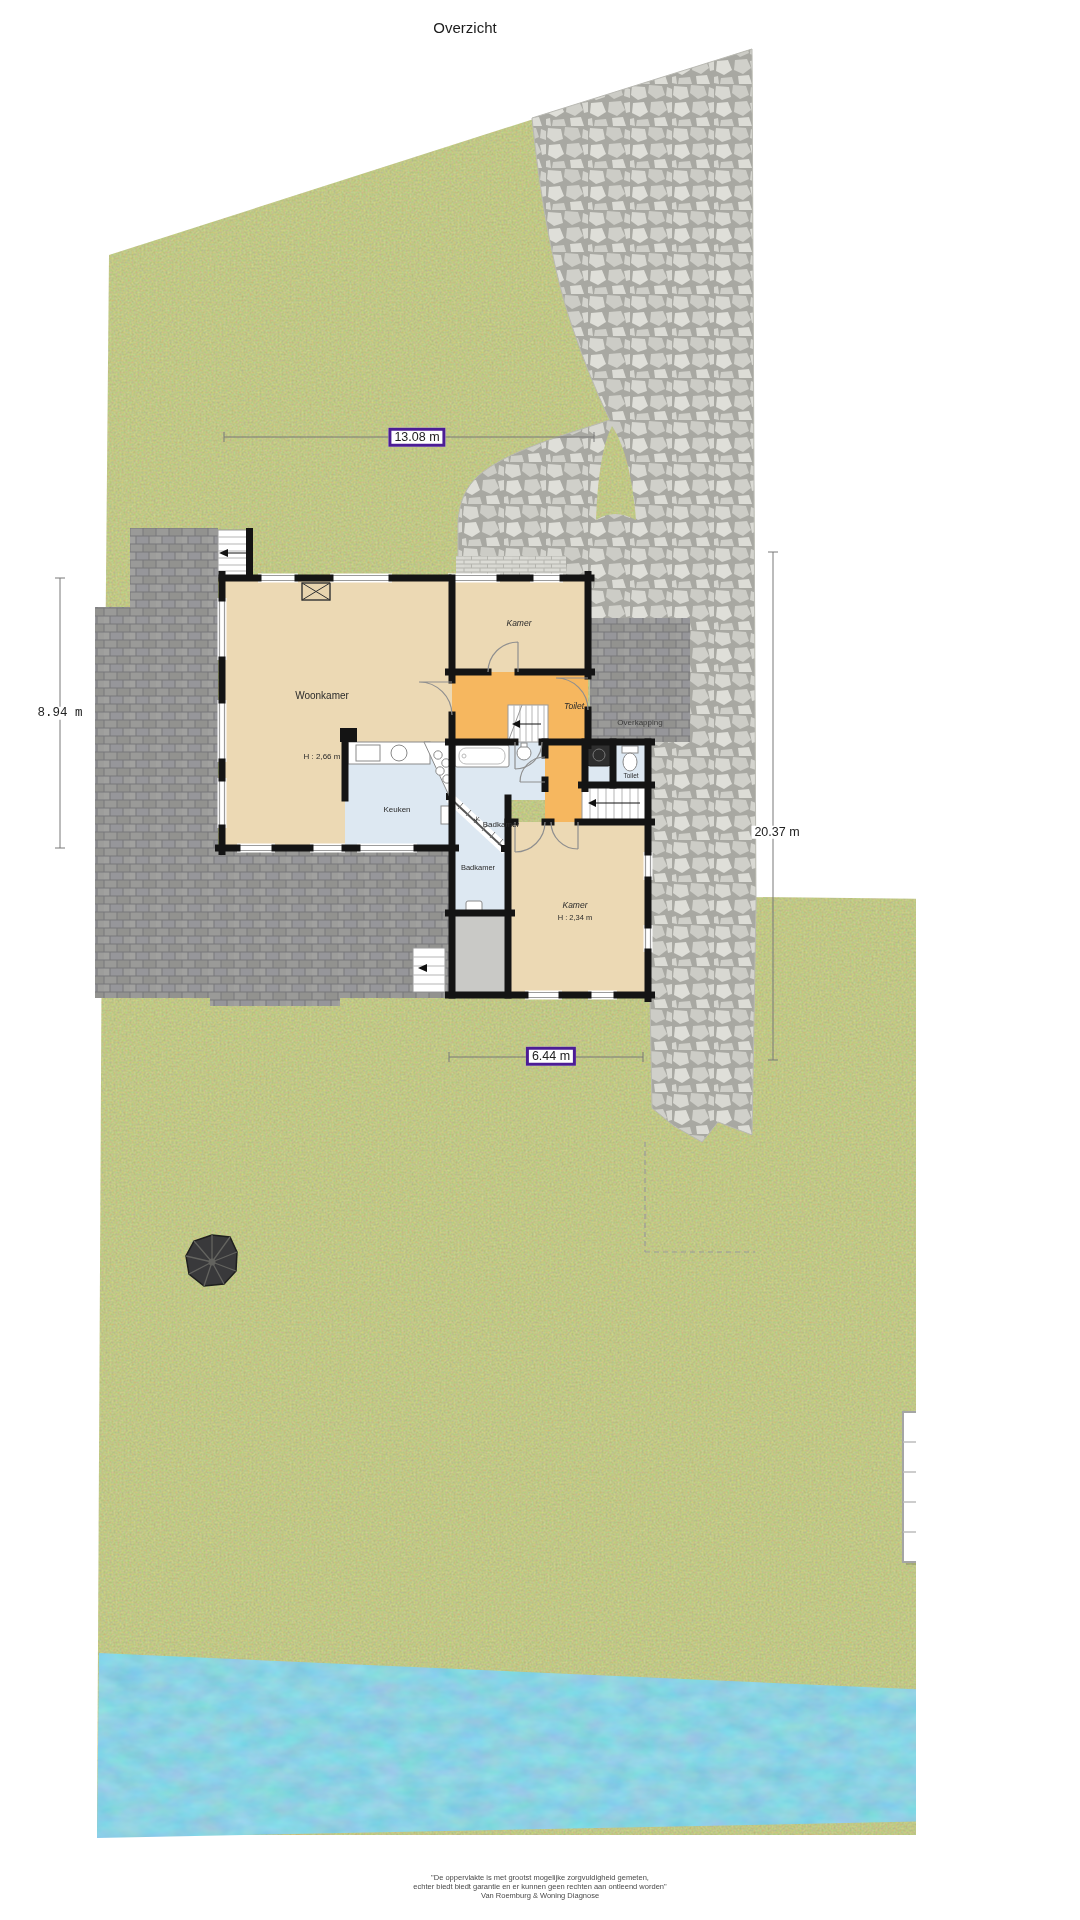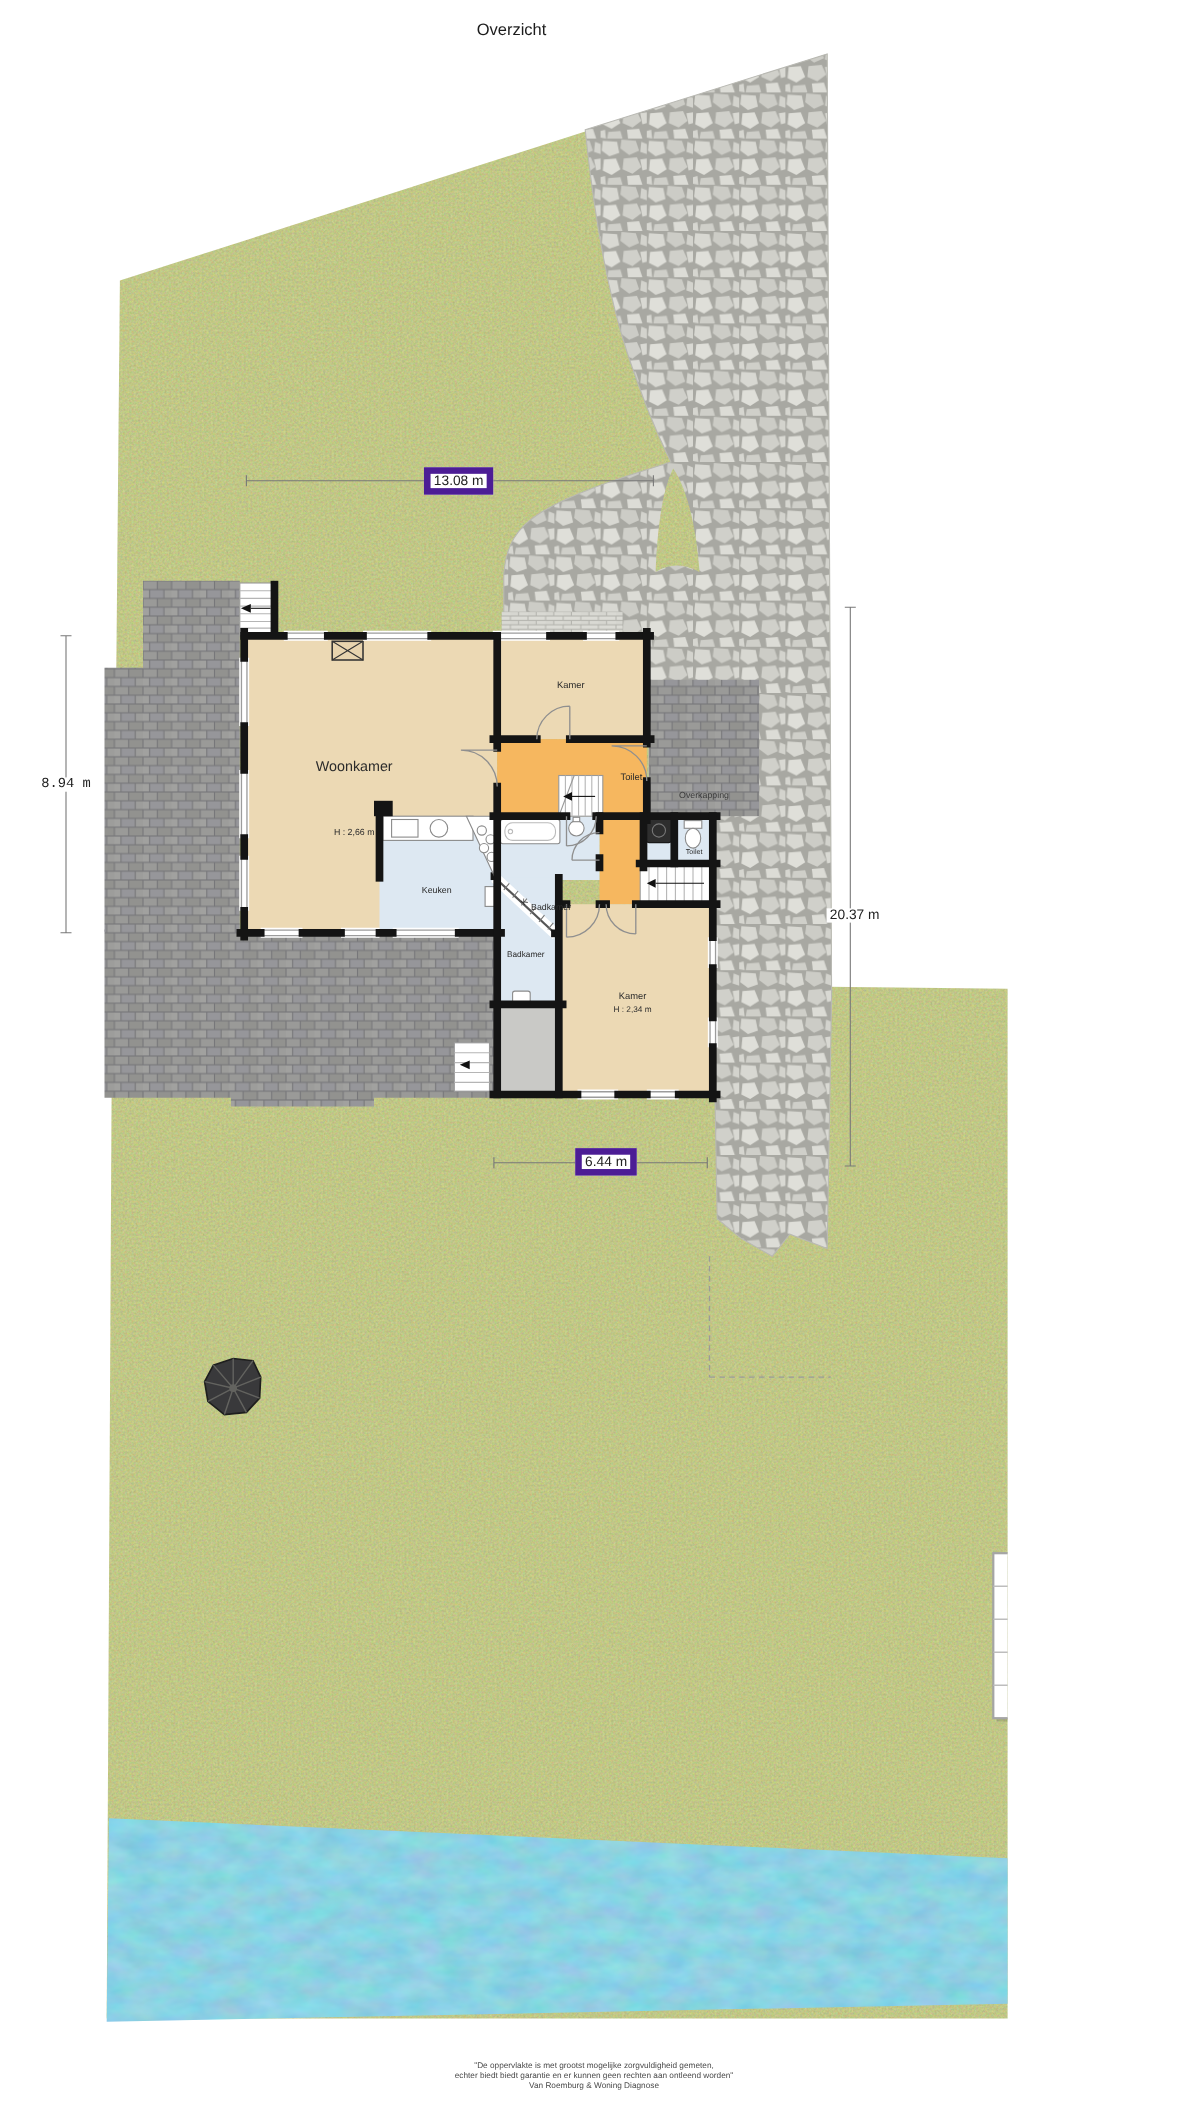--- a/index.html
+++ b/index.html
@@ -2,27 +2,27 @@
 <html><head>
 <meta charset="utf-8">
 <style>
   html,body{margin:0;padding:0;background:#ffffff;}
   #canvas{position:relative;width:916px;height:1920px;background:#ffffff;overflow:hidden;
           font-family:"Liberation Sans", sans-serif;}
   #scene{position:absolute;left:0;top:0;}
   .lbl{position:absolute;transform:translate(-50%,-50%);color:#2b2b2b;white-space:nowrap;
        font-family:"Liberation Sans",sans-serif;line-height:1;}
   .t-title{font-size:15px;color:#1c1c1c;}
-  .t-room{font-size:13px;}
-  .t-room2{font-size:8.5px;}
+  .t-room{font-size:10px;}
+  .t-room2{font-size:8.5px;font-style:italic;}
   .t-sub{font-size:8px;margin-top:46px;}
   .t-sm{font-size:7.5px;}
   .t-xs{font-size:6.5px;}
   .dim{font-size:12.5px;color:#222;background:#fff;padding:0 3px;}
-  .dim-box{border:6px solid #4c1d95;padding:0 3px;}
+  .dim-box{border:3px solid #4c1d95;padding:0 3px;}
   .foot{font-size:7.5px;color:#4a4a4a;}
   .rot{transform:translate(-50%,-50%) rotate(-43deg);}
 </style>
 </head>
 <body>
 
 <div id="canvas">
 
 <svg id="scene" width="1080" height="1920" viewBox="0 0 1080 1920">
   <defs>

